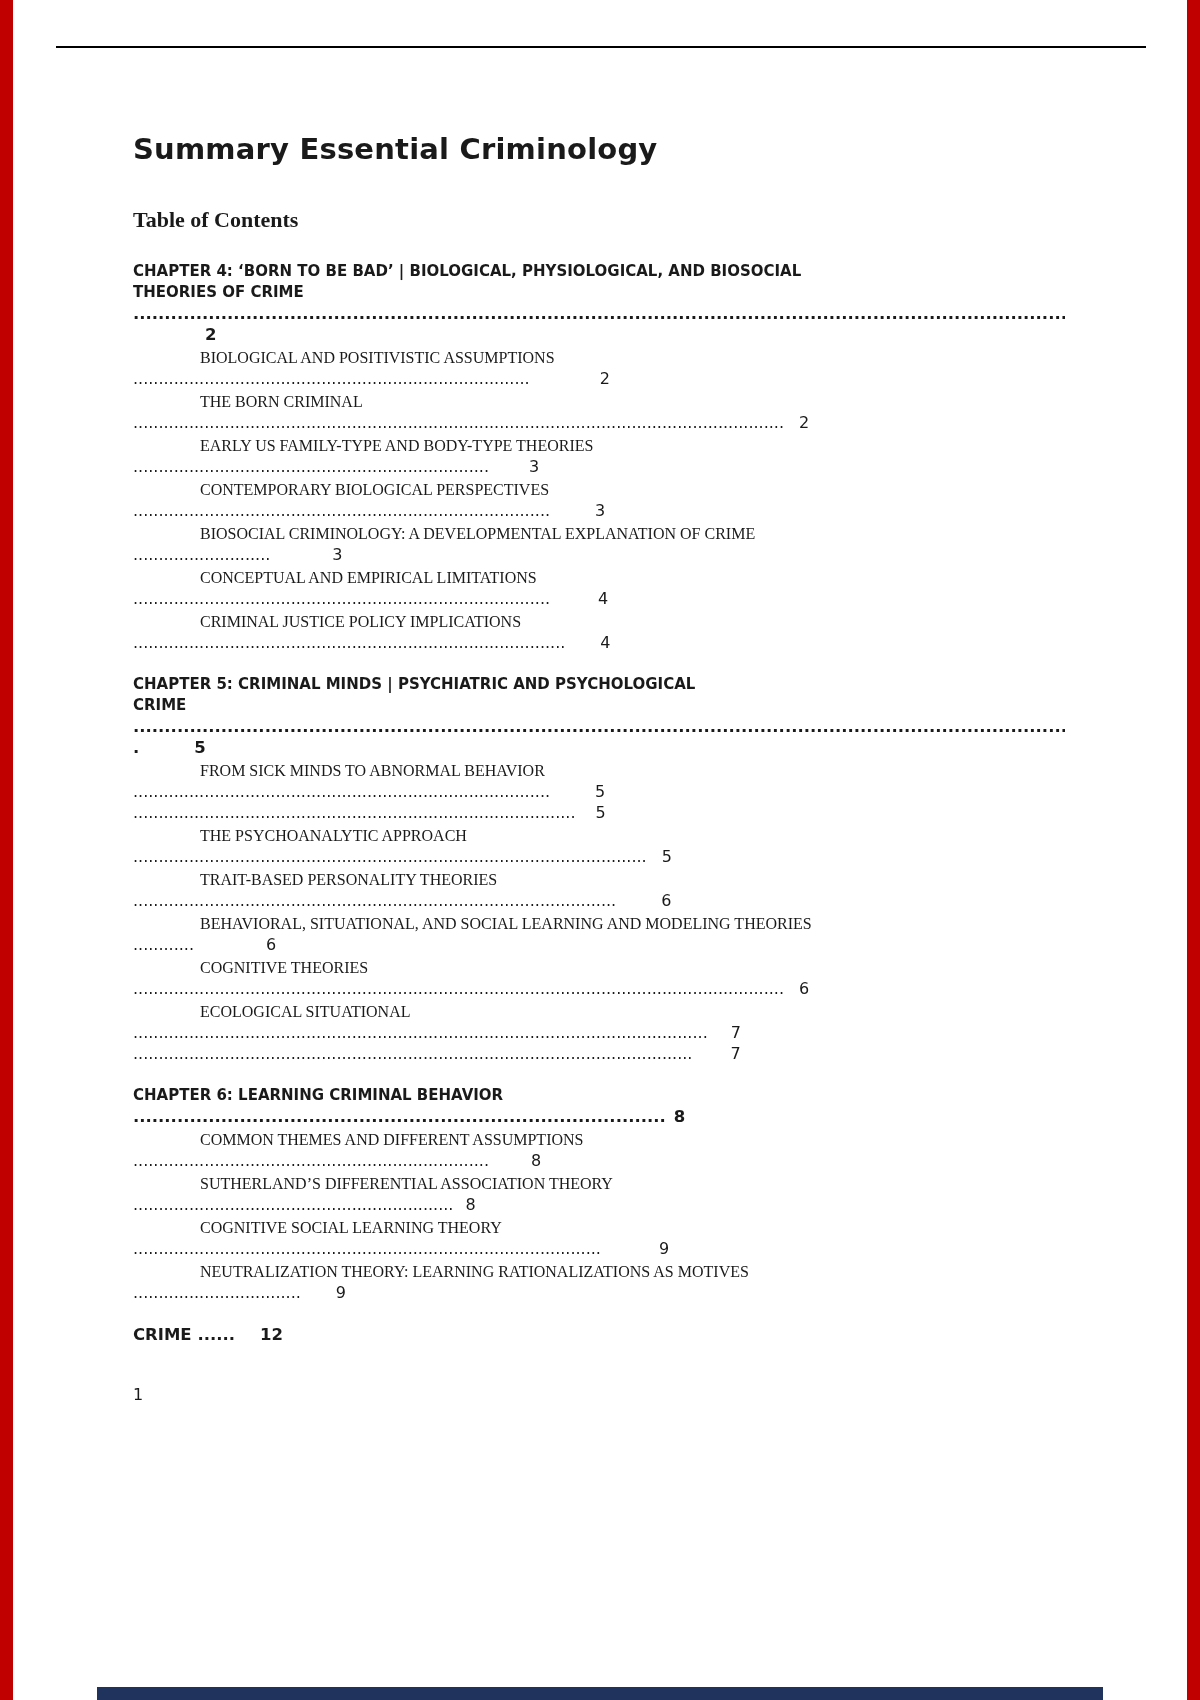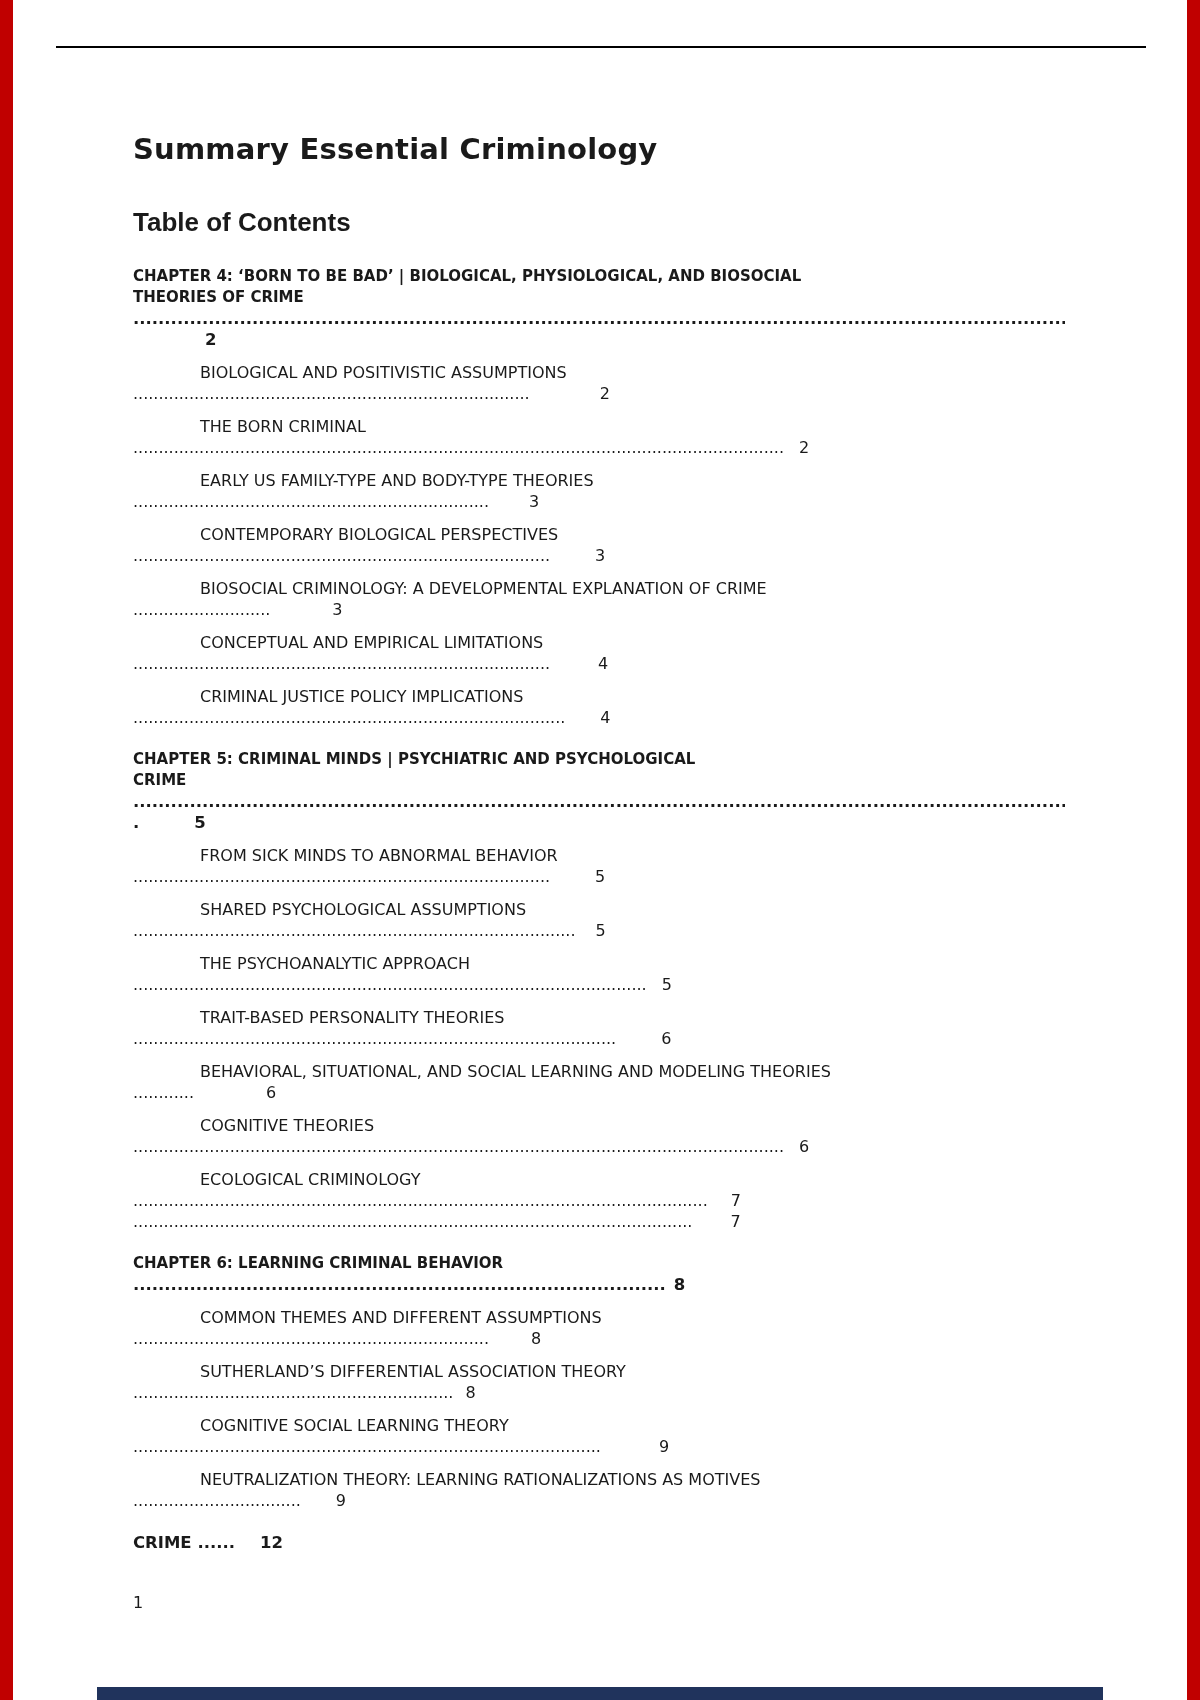--- a/index.html
+++ b/index.html
@@ -13,26 +13,26 @@
     width:1200px;height:1700px;position:relative;background:#ffffff;
     font-family:"DejaVu Sans",sans-serif;color:var(--text);overflow:hidden;
   }
   .edge{position:absolute;top:0;bottom:0;width:13px;background:var(--edge-red);}
   .edge.left{left:0;}
   .edge.right{right:0;}
   .top-rule{position:absolute;top:46px;left:56px;right:54px;height:2px;background:var(--rule);}
   .footer-bar{position:absolute;bottom:0;left:97px;width:1006px;height:13px;background:var(--footer-bar);}
   .content{position:absolute;left:133px;right:135px;top:48px;}
   .doc-title{margin:84px 0 0;font-size:29px;font-weight:bold;letter-spacing:.2px;}
-  .toc-heading{margin:41px 0 16px;font-family:Liberation Sans, sans-serif;font-size:26px;font-weight:bold;}
+  .toc-heading{margin:41px 0 16px;font-family:Liberation Serif, serif;font-size:22px;font-weight:bold;}
   .toc{margin-top:28px;font-size:16px;line-height:21px;}
   .toc-section{margin-top:21px;}
   .toc-section:first-child{margin-top:0;}
   .chapter-line{font-weight:bold;font-size:15px;line-height:21px;}
-  .entry-title{padding-left:67px;margin-top:12px;}
+  .entry-title{padding-left:67px;margin-top:2px;font-family:Liberation Serif, serif;}
   .leader{white-space:nowrap;overflow:hidden;max-width:100%;}
   .leader.bold{font-weight:bold;font-size:16.5px;}
   .leader.indent{padding-left:72px;}
   .leader .pg{display:inline-block;}
   .footer-num{margin-top:40px;font-size:16px;}
 </style>
 </head>
 <body>
 
 <div class="edge left"></div>
@@ -63,31 +63,30 @@
         <div class="entry-title">CRIMINAL JUSTICE POLICY IMPLICATIONS</div>
         <div class="leader"><span class="dots">.....................................................................................</span><span class="pg" style="margin-left: 35px;">4</span></div>
       </div>
       <div class="toc-section">
         <div class="chapter-line">CHAPTER 5: CRIMINAL MINDS | PSYCHIATRIC AND PSYCHOLOGICAL</div>
         <div class="chapter-line">CRIME</div>
         <div class="leader bold"><span class="dots">..........................................................................................................................................................................</span></div>
         <div class="leader bold"><span class="pre">.</span><span class="dots"></span><span class="pg" style="margin-left: 55px;">5</span></div>
         <div class="entry-title">FROM SICK MINDS TO ABNORMAL BEHAVIOR</div>
         <div class="leader"><span class="dots">..................................................................................</span><span class="pg" style="margin-left: 45px;">5</span></div>
-        <div class="entry-title">SHARED PSYCHOLOGICAL ASSUMPTIONS</div>
         <div class="leader"><span class="dots">.......................................................................................</span><span class="pg" style="margin-left: 20px;">5</span></div>
         <div class="entry-title">THE PSYCHOANALYTIC APPROACH</div>
         <div class="leader"><span class="dots">.....................................................................................................</span><span class="pg" style="margin-left: 15px;">5</span></div>
         <div class="entry-title">TRAIT-BASED PERSONALITY THEORIES</div>
         <div class="leader"><span class="dots">...............................................................................................</span><span class="pg" style="margin-left: 45px;">6</span></div>
         <div class="entry-title">BEHAVIORAL, SITUATIONAL, AND SOCIAL LEARNING AND MODELING THEORIES</div>
         <div class="leader"><span class="dots">............</span><span class="pg" style="margin-left: 72px;">6</span></div>
         <div class="entry-title">COGNITIVE THEORIES</div>
         <div class="leader"><span class="dots">................................................................................................................................</span><span class="pg" style="margin-left: 15px;">6</span></div>
-        <div class="entry-title">ECOLOGICAL CRIMINOLOGY</div>
+        <div class="entry-title">ECOLOGICAL SITUATIONAL</div>
         <div class="leader"><span class="dots">.................................................................................................................</span><span class="pg" style="margin-left: 23px;">7</span></div>
         <div class="leader"><span class="dots">..............................................................................................................</span><span class="pg" style="margin-left: 38px;">7</span></div>
       </div>
       <div class="toc-section">
         <div class="chapter-line">CHAPTER 6: LEARNING CRIMINAL BEHAVIOR</div>
         <div class="leader bold"><span class="dots">.....................................................................................</span><span class="pg" style="margin-left: 8px;">8</span></div>
         <div class="entry-title">COMMON THEMES AND DIFFERENT ASSUMPTIONS</div>
         <div class="leader"><span class="dots">......................................................................</span><span class="pg" style="margin-left: 42px;">8</span></div>
         <div class="entry-title">SUTHERLAND’S DIFFERENTIAL ASSOCIATION THEORY</div>
         <div class="leader"><span class="dots">...............................................................</span><span class="pg" style="margin-left: 12px;">8</span></div>

